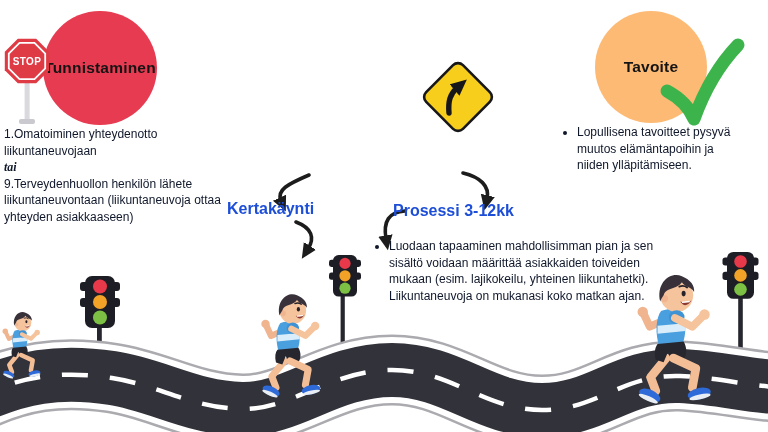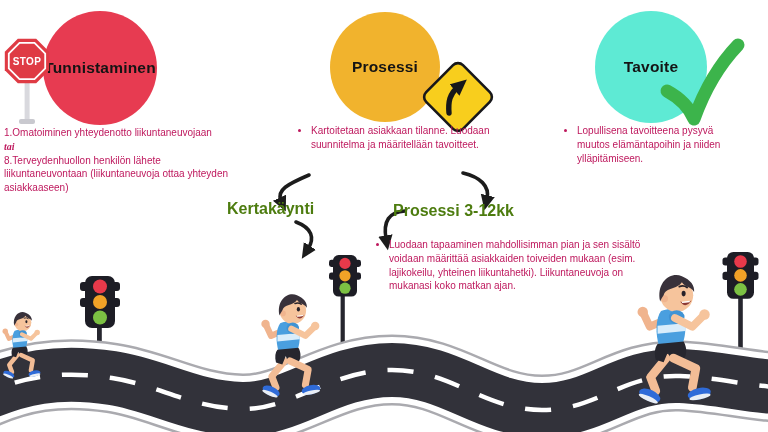--- a/index.html
+++ b/index.html
@@ -7,49 +7,46 @@
     position:relative; width:768px; height:432px; background:#ffffff;
     overflow:hidden; font-family:"Liberation Sans", sans-serif;
   }
   .circle {
     position:absolute; border-radius:50%; z-index:1;
     display:flex; align-items:center; justify-content:center;
   }
   .circle-label { font-weight:bold; font-size:15.5px; color:#141414; letter-spacing:.2px; }
   #circle-identification { left:43px; top:11px; width:114px; height:114px; background:#e73b51; }
   #circle-process        { left:330px; top:12px; width:110px; height:110px; background:#f1b32d; }
-  #circle-goal           { left:595px; top:11px; width:112px; height:112px; background:#5eead4; }
+  #circle-goal           { left:595px; top:11px; width:112px; height:112px; background:#fdba74; }
 
   svg.scene { position:absolute; left:0; top:0; z-index:2; pointer-events:none; }
 
-  .tb { position:absolute; z-index:3; color:#be185d; font-size:10px; line-height:1.38; }
+  .tb { position:absolute; z-index:3; color:#0f172a; font-size:12px; line-height:1.38; }
   .tb p { margin:0; }
   .tai-line { font-weight:bold; font-style:italic; margin-left:84px;font-family:Liberation Serif, serif; }
-  .branch-title { position:absolute; z-index:3; font-weight:bold; font-size:16px; color:#4d7c0f; }
+  .branch-title { position:absolute; z-index:3; font-weight:bold; font-size:16px; color:#1d4ed8; }
   ul.blist { margin:0; padding-left:17px; list-style:disc; }
   ul.blist li { margin:0; }
 
   #text-identification { left:4px;  top:126px; width:240px; }
   #text-process-intro  { left:294px; top:124px; width:212px; }
   #title-kertakaynti   { left:227px; top:200px; }
   #text-kertakaynti    { left:203px; top:246px; width:125px; }
   #title-prosessi      { left:393px; top:202px; }
   #text-prosessi       { left:372px; top:238px; width:292px; }
   #text-goal           { left:560px; top:124px; width:178px; }
 </style>
 </head>
 <body>
 
 <div class="canvas">
 
   <div class="circle" id="circle-identification">
     <span class="circle-label">Tunnistaminen</span>
-  </div>
-  <div class="circle" id="circle-process">
-    <span class="circle-label">Prosessi</span>
   </div>
   <div class="circle" id="circle-goal">
     <span class="circle-label">Tavoite</span>
   </div>
 
   <svg class="scene" width="768" height="432" viewBox="0 0 768 432">
     <defs>
       <marker id="ah" markerWidth="5" markerHeight="5" refX="1.0" refY="2" orient="auto" markerUnits="strokeWidth">
         <path d="M0 0 L4.2 2 L0 4 Z" fill="#1c1c1c"></path>
       </marker>
@@ -155,37 +152,32 @@
     </g>
 
     <use href="#runner-def" transform="translate(-6 310) scale(0.45)"></use>
     <use href="#runner-def" transform="translate(248 291) scale(0.7)"></use>
     <use href="#runner-def" transform="translate(621 271) scale(0.87)"></use>
   </svg>
 
   <div class="tb" id="text-identification">
     <p>1.Omatoiminen yhteydenotto liikuntaneuvojaan</p>
     <p class="tai-line">tai</p>
-    <p>8.Terveydenhuollon henkilön lähete liikuntaneuvontaan (liikuntaneuvoja ottaa yhteyden asiakkaaseen)</p>
+    <p>9.Terveydenhuollon henkilön lähete liikuntaneuvontaan (liikuntaneuvoja ottaa yhteyden asiakkaaseen)</p>
   </div>
 
-  <div class="tb" id="text-process-intro">
-    <ul class="blist">
-      <li>Kartoitetaan asiakkaan tilanne. Luodaan suunnitelma ja määritellään tavoitteet.</li>
-    </ul>
-  </div>
 
   <div class="branch-title" id="title-kertakaynti">Kertakäynti</div>
 
   <div class="branch-title" id="title-prosessi">Prosessi 3-12kk</div>
   <div class="tb" id="text-prosessi">
     <ul class="blist">
       <li>Luodaan tapaaminen mahdollisimman pian ja sen sisältö voidaan määrittää asiakkaiden toiveiden mukaan (esim. lajikokeilu, yhteinen liikuntahetki). Liikuntaneuvoja on mukanasi koko matkan ajan.</li>
     </ul>
   </div>
 
   <div class="tb" id="text-goal">
     <ul class="blist">
-      <li>Lopullisena tavoitteena pysyvä muutos elämäntapoihin ja niiden ylläpitämiseen.</li>
+      <li>Lopullisena tavoitteet pysyvä muutos elämäntapoihin ja niiden ylläpitämiseen.</li>
     </ul>
   </div>
 
 </div>
 
 </body></html>

